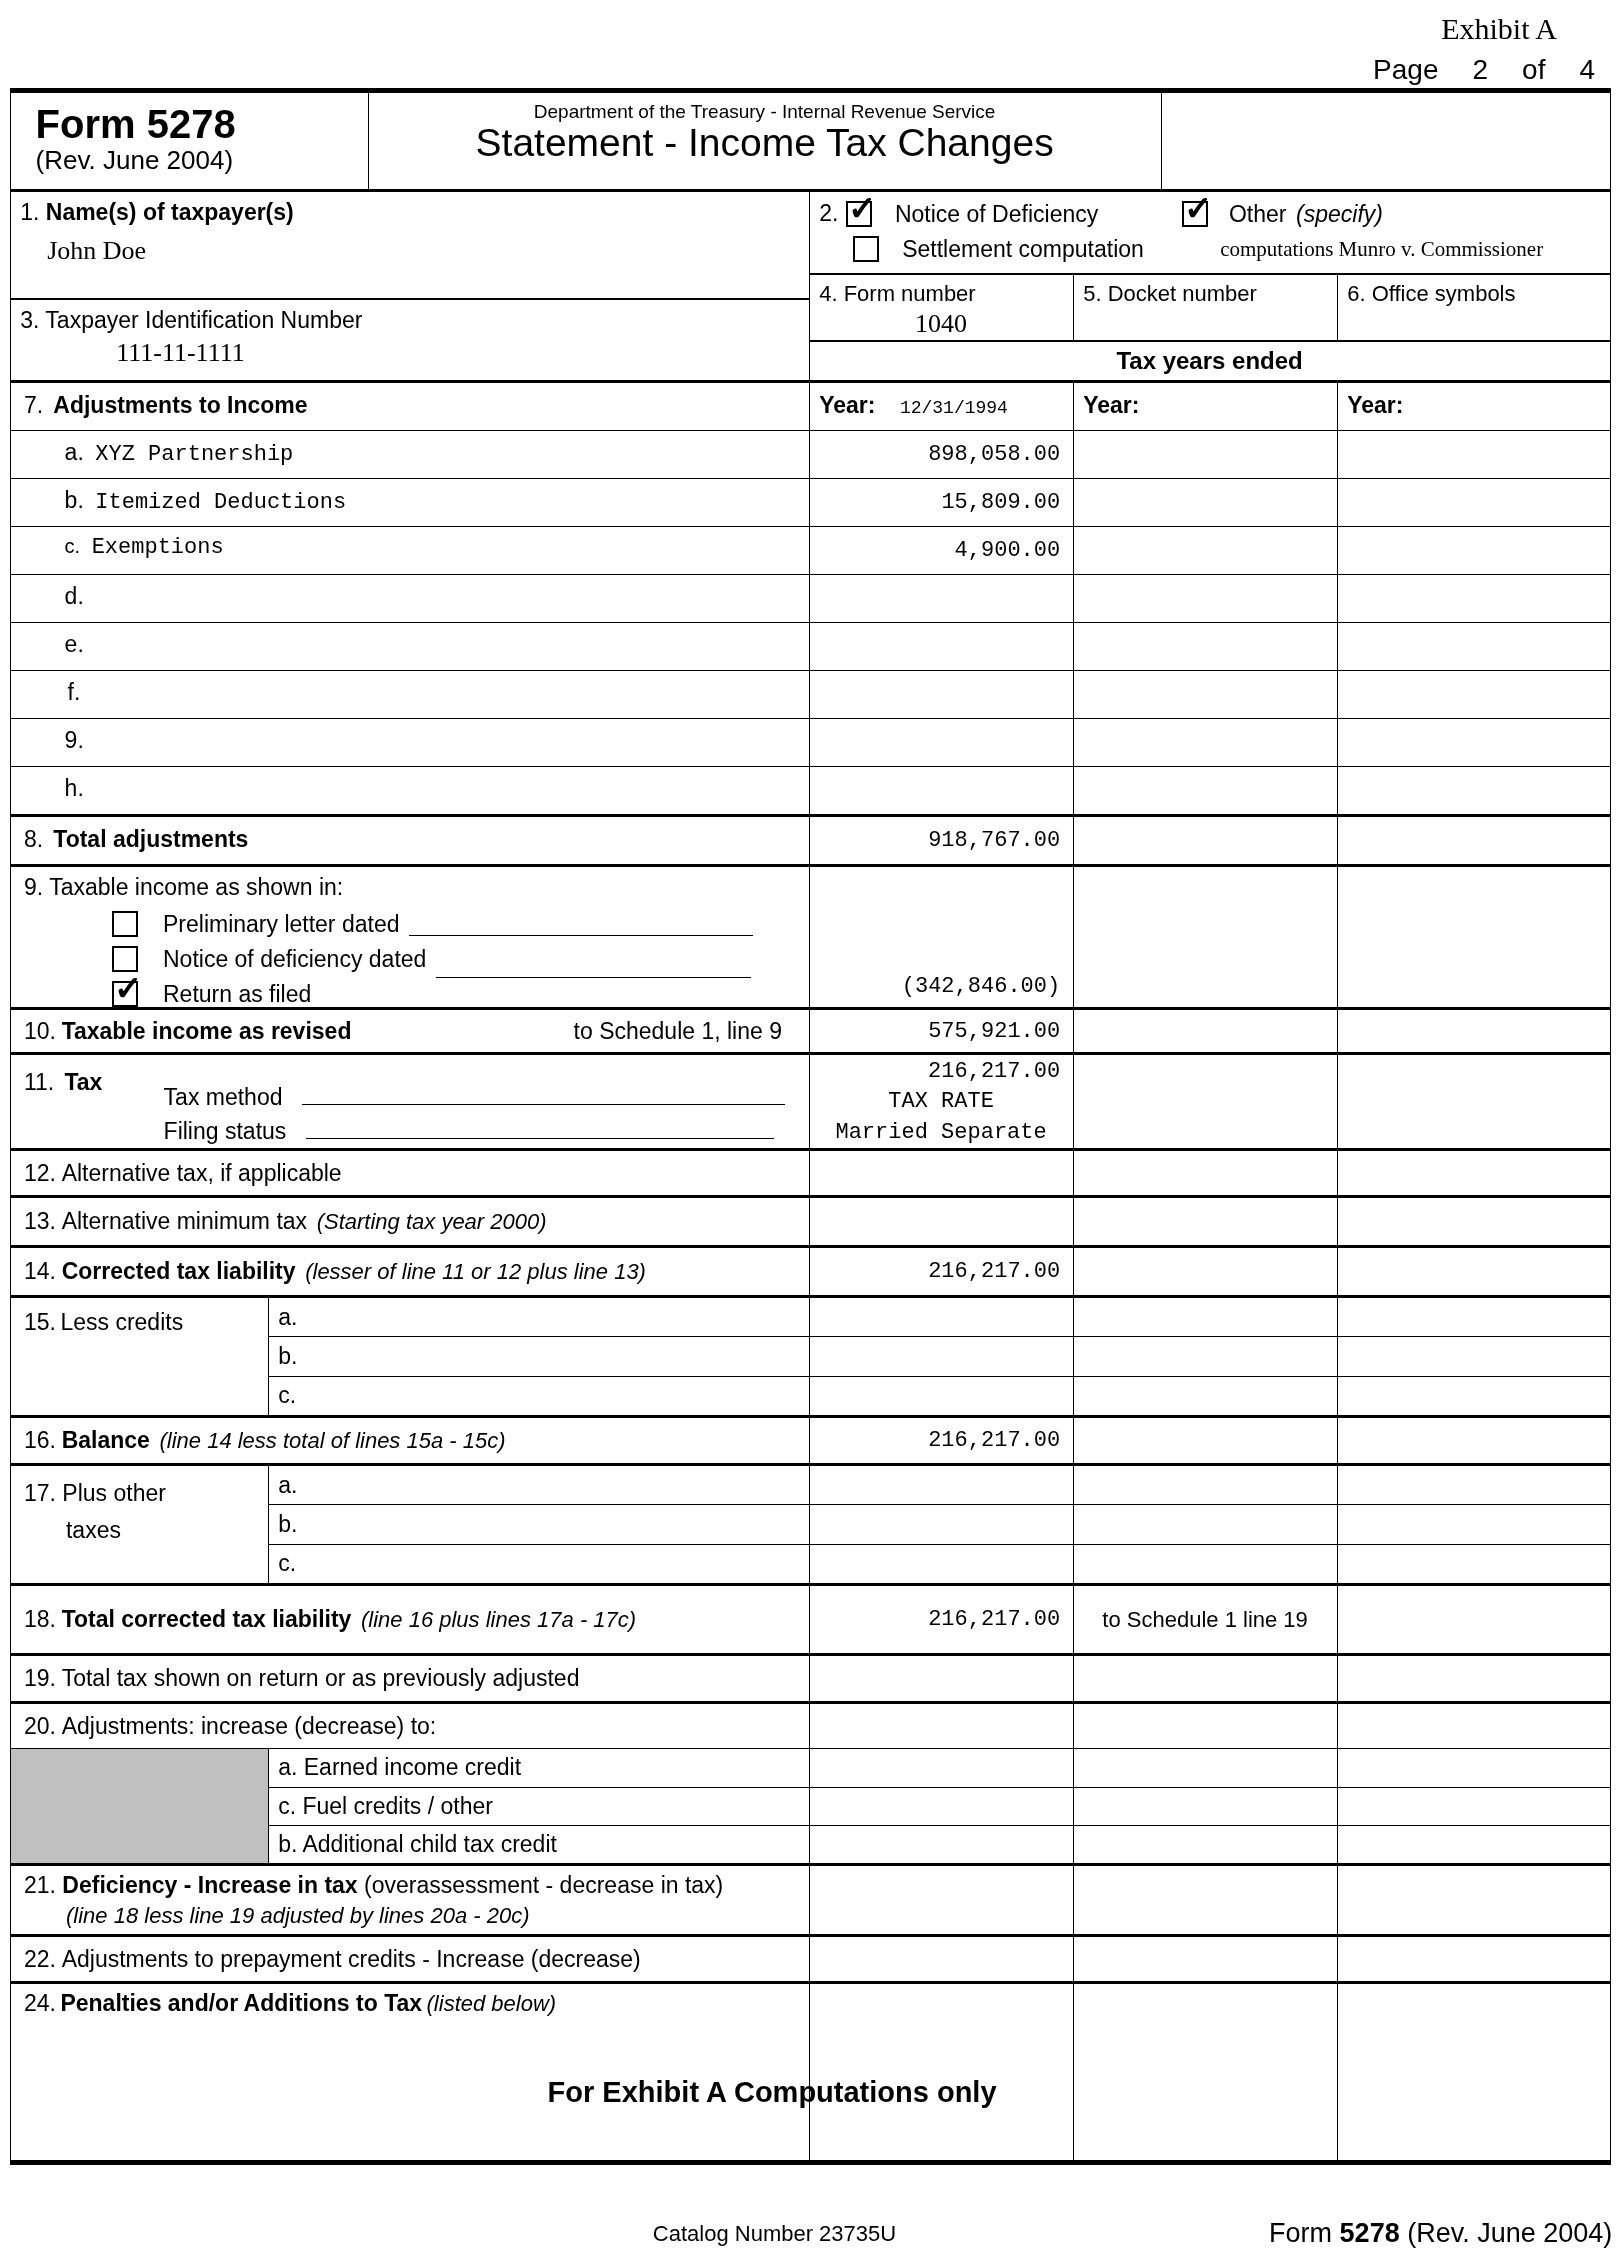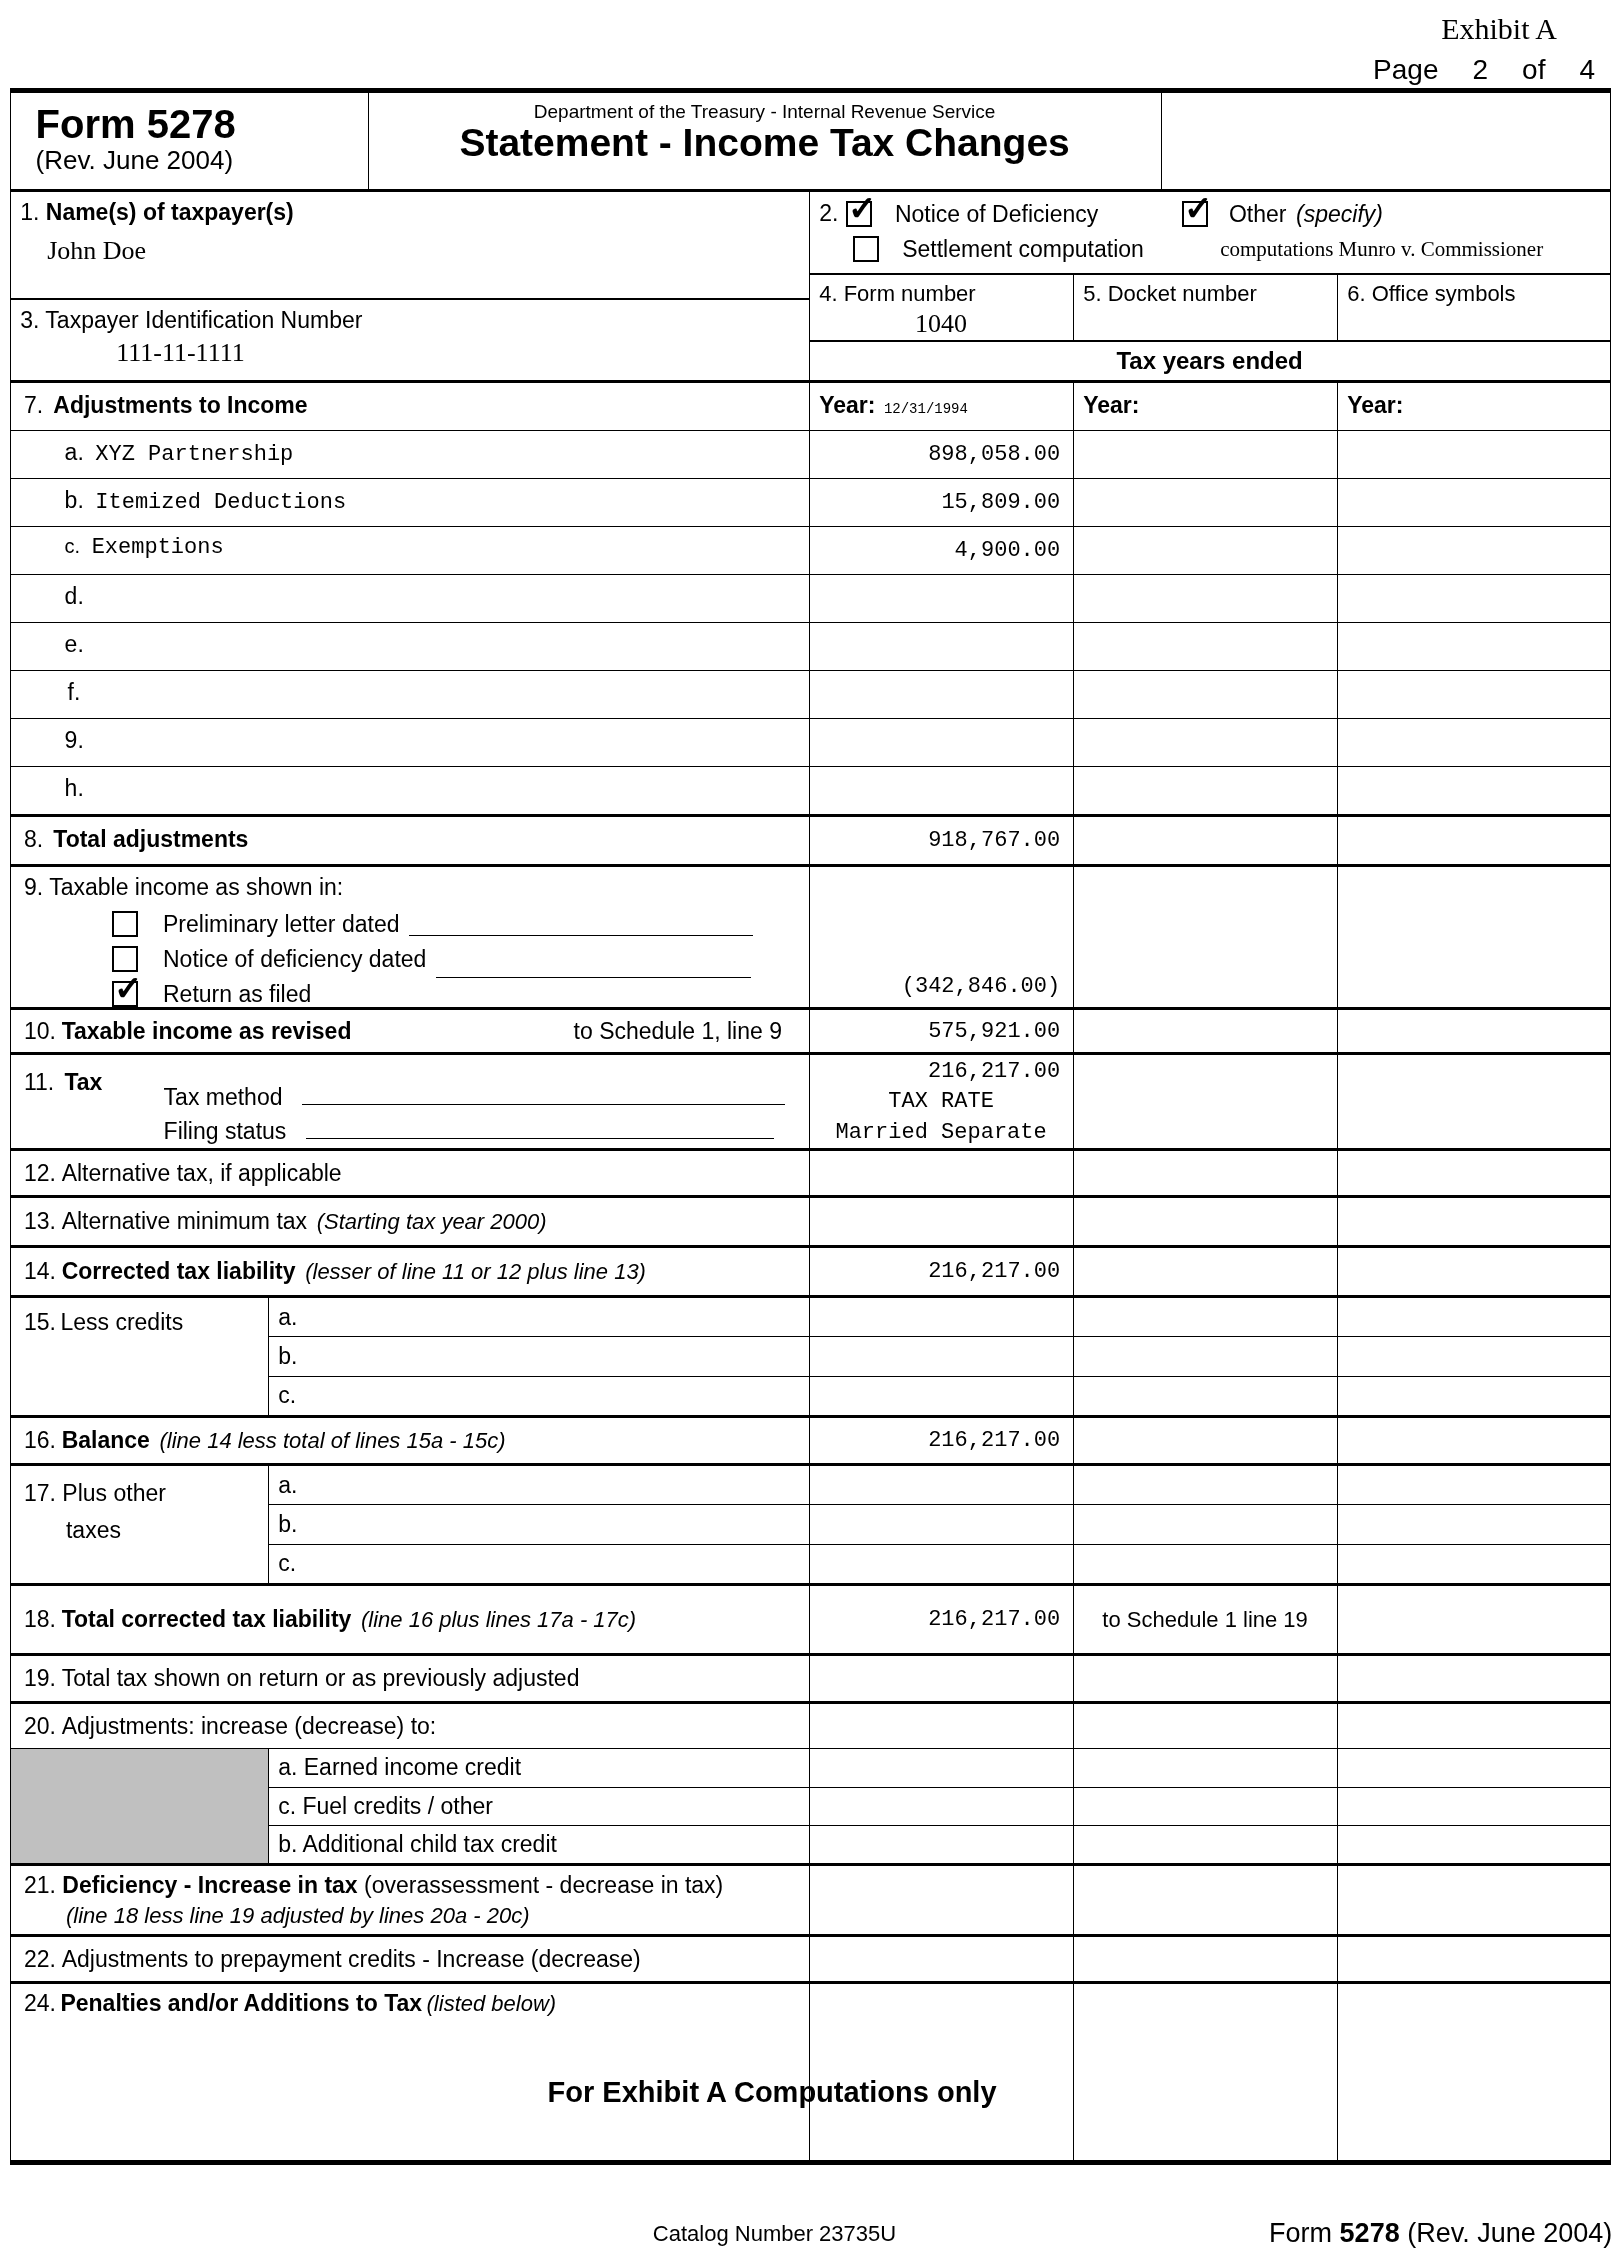--- a/index.html
+++ b/index.html
@@ -39,21 +39,21 @@
   .num { font-size:23px; }
   .secttl { font-size:23px; font-weight:bold; }
   .note { font-size:22px; font-style:italic; }
   .val { display:flex; align-items:center; justify-content:flex-end; padding-right:12.4px;
          font-family:"Liberation Mono", monospace; font-size:22px; }
 
   
   .hd-formid { font-size:40px; font-weight:bold; padding:9.6px 0 0 25px; line-height:1.05; }
   .hd-rev { font-size:26px; padding-left:25px; }
   .hd-agency { font-size:19px; text-align:center; padding-top:7.6px; }
-  .hd-title { font-size:39px; font-weight:bold; text-align:center; line-height:1.05; }
+  .hd-title { font-size:39px; font-weight:normal; text-align:center; line-height:1.05; }
 
   
   .cb { position:relative; display:inline-block; width:26px; height:26px; border:2.9px solid #000; background:#fff; flex:none; }
   .cb .tick { position:absolute; left:0px; top:-11.5px; font-size:34px; font-weight:bold; line-height:1; }
 
   .blank { display:inline-block; border-bottom:1.9px solid #000; height:23px; vertical-align:baseline; }
 
   .grey { background:#c0c0c0; }
 
   .foot-catalog { position:absolute; top:2221px; left:574px; width:401px; text-align:center; font-size:22px; }
@@ -136,21 +136,21 @@
       </div>
     </div>
 
     <div class="row bt4" style="height:50px">
       <div class="cell br w-lab" style="padding-left:13.4px;padding-top:8.6px">
         <span class="num">7.</span>
         <span class="secttl" style="margin-left:5.7px">Adjustments to Income</span>
       </div>
       <div class="cell br w-v" style="padding-top:8.6px">
         <span class="b" style="font-size:23px">Year:</span>
-        <span class="mono" style="font-size:14px;margin-left:4px">12/31/1994</span>
+        <span class="mono" style="font-size:18px;margin-left:20px">12/31/1994</span>
       </div>
       <div class="cell br w-v" style="padding-top:8.6px">
         <span class="b" style="font-size:23px">Year:</span>
         <span class="mono" style="font-size:22px;margin-left:13.4px"></span>
       </div>
       <div class="cell w-last" style="padding-top:8.6px">
         <span class="b" style="font-size:23px">Year:</span>
         <span class="mono" style="font-size:22px;margin-left:13.4px"></span>
       </div>
     </div>

